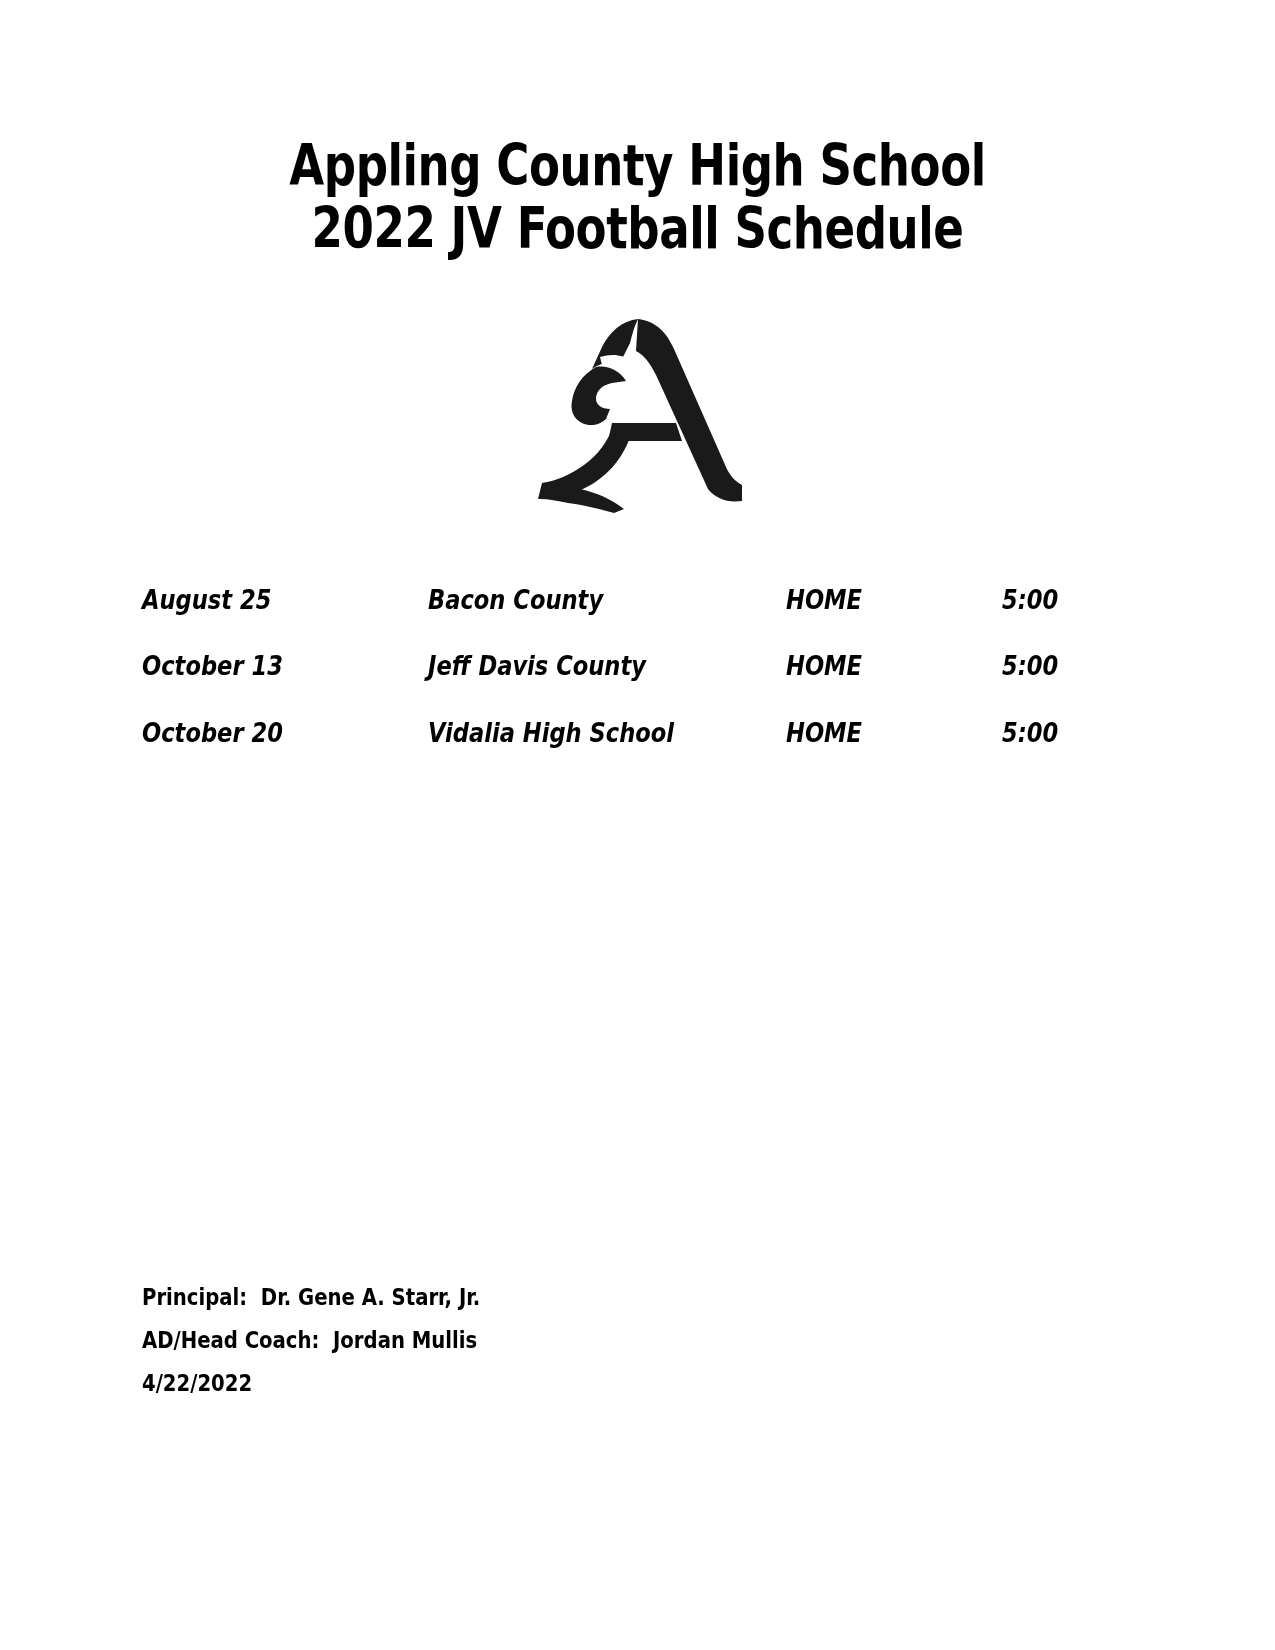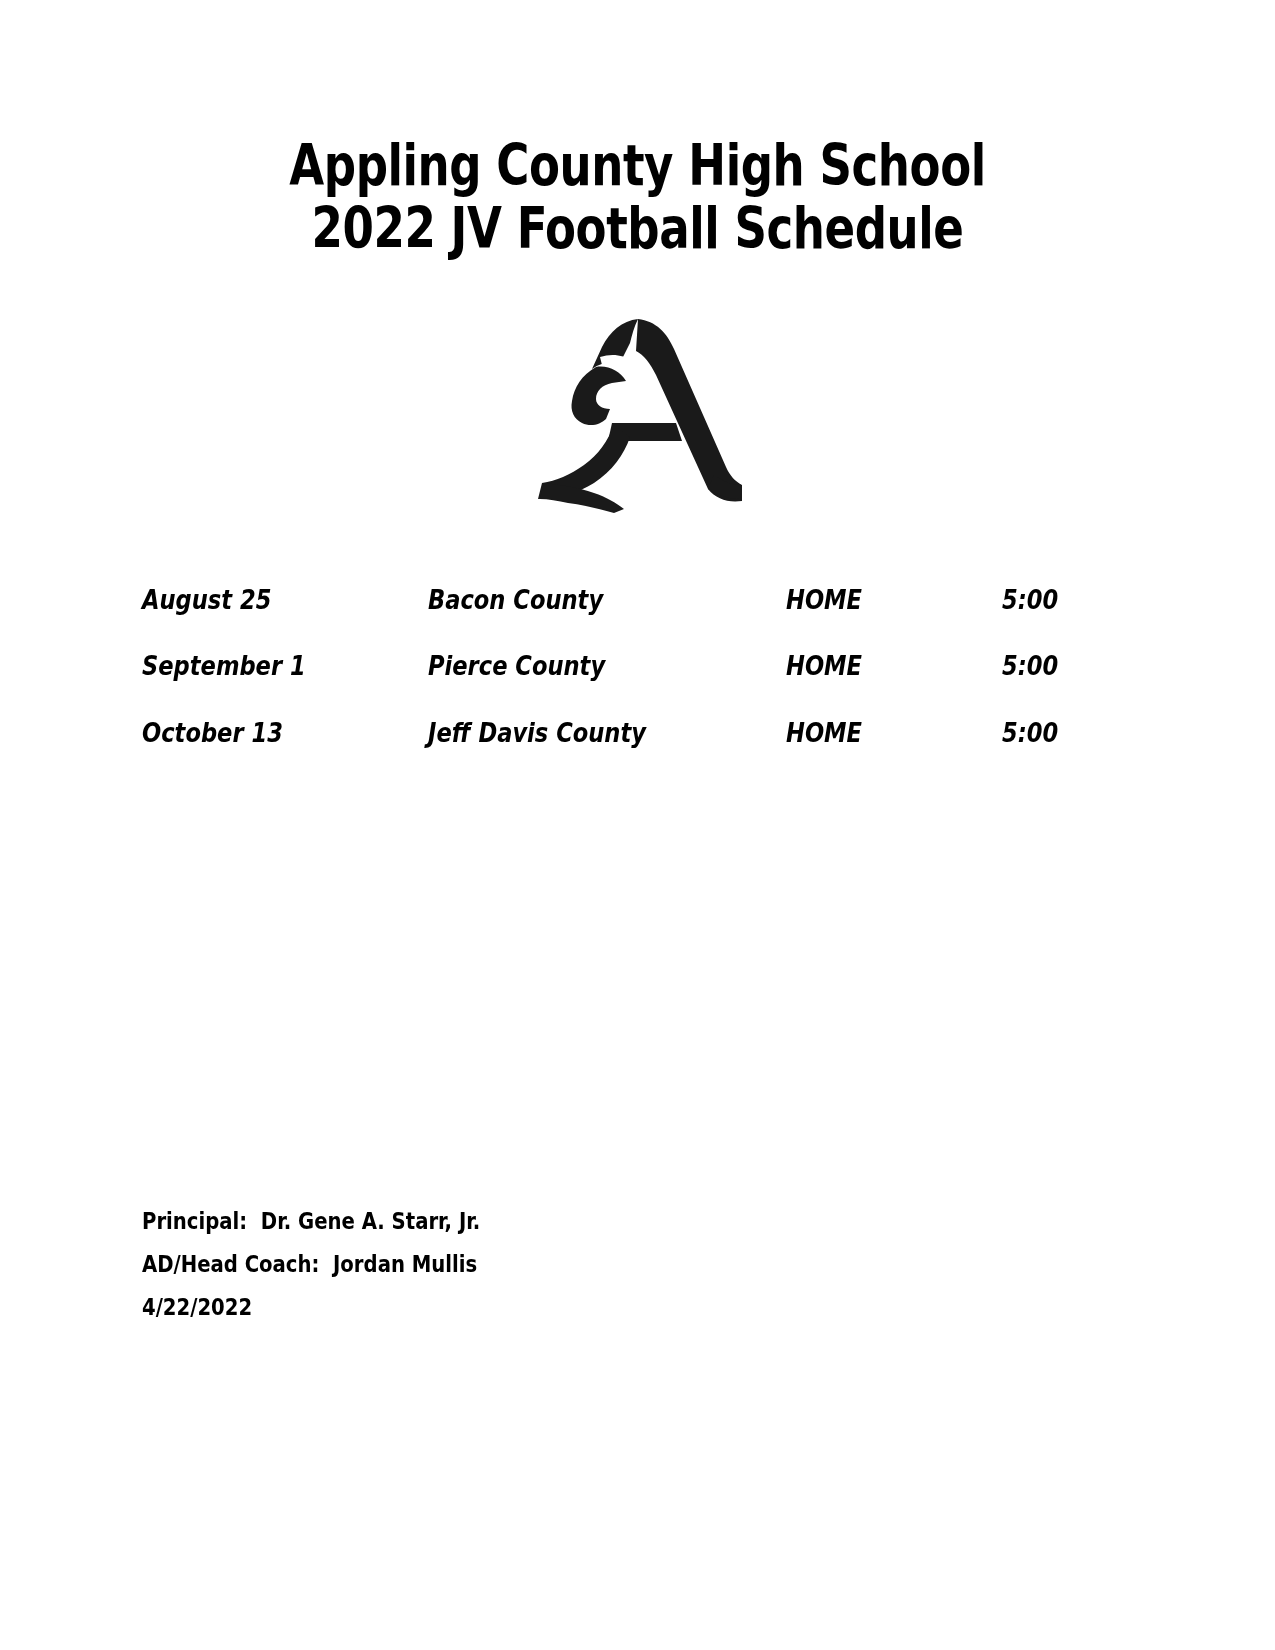--- a/index.html
+++ b/index.html
@@ -78,21 +78,21 @@
     transform-origin: left center;
   }
   .col-date  { width: 286px; }
   .col-team  { width: 358px; }
   .col-site  { width: 216px; }
   .col-time  { width: 100px; }
 
   
   .footer {
     position: absolute;
-    top: 1200px;
+    top: 1276px;
     left: 142px;
     width: 800px;
   }
   .footer-line {
     font-family: "DejaVu Sans Condensed", "Liberation Sans Narrow", "Liberation Sans", sans-serif;
     font-weight: bold;
     font-size: 23px;
     line-height: 43px;
     white-space: pre;
     transform: scaleX(0.95);
@@ -143,28 +143,28 @@
 
   <table class="schedule">
     <tbody>
       <tr>
         <td class="col-date">August 25</td>
         <td class="col-team">Bacon County</td>
         <td class="col-site">HOME</td>
         <td class="col-time">5:00</td>
       </tr>
       <tr>
-        <td class="col-date">September 1</td>
-        <td class="col-team">Pierce County</td>
+        <td class="col-date">October 13</td>
+        <td class="col-team">Jeff Davis County</td>
         <td class="col-site">HOME</td>
         <td class="col-time">5:00</td>
       </tr>
       <tr>
-        <td class="col-date">October 13</td>
-        <td class="col-team">Jeff Davis County</td>
+        <td class="col-date">October 20</td>
+        <td class="col-team">Vidalia High School</td>
         <td class="col-site">HOME</td>
         <td class="col-time">5:00</td>
       </tr>
     </tbody>
   </table>
 
   <div class="footer">
     <div class="footer-line">Principal:  Dr. Gene A. Starr, Jr.</div>
     <div class="footer-line">AD/Head Coach:  Jordan Mullis</div>
     <div class="footer-line">4/22/2022</div>

